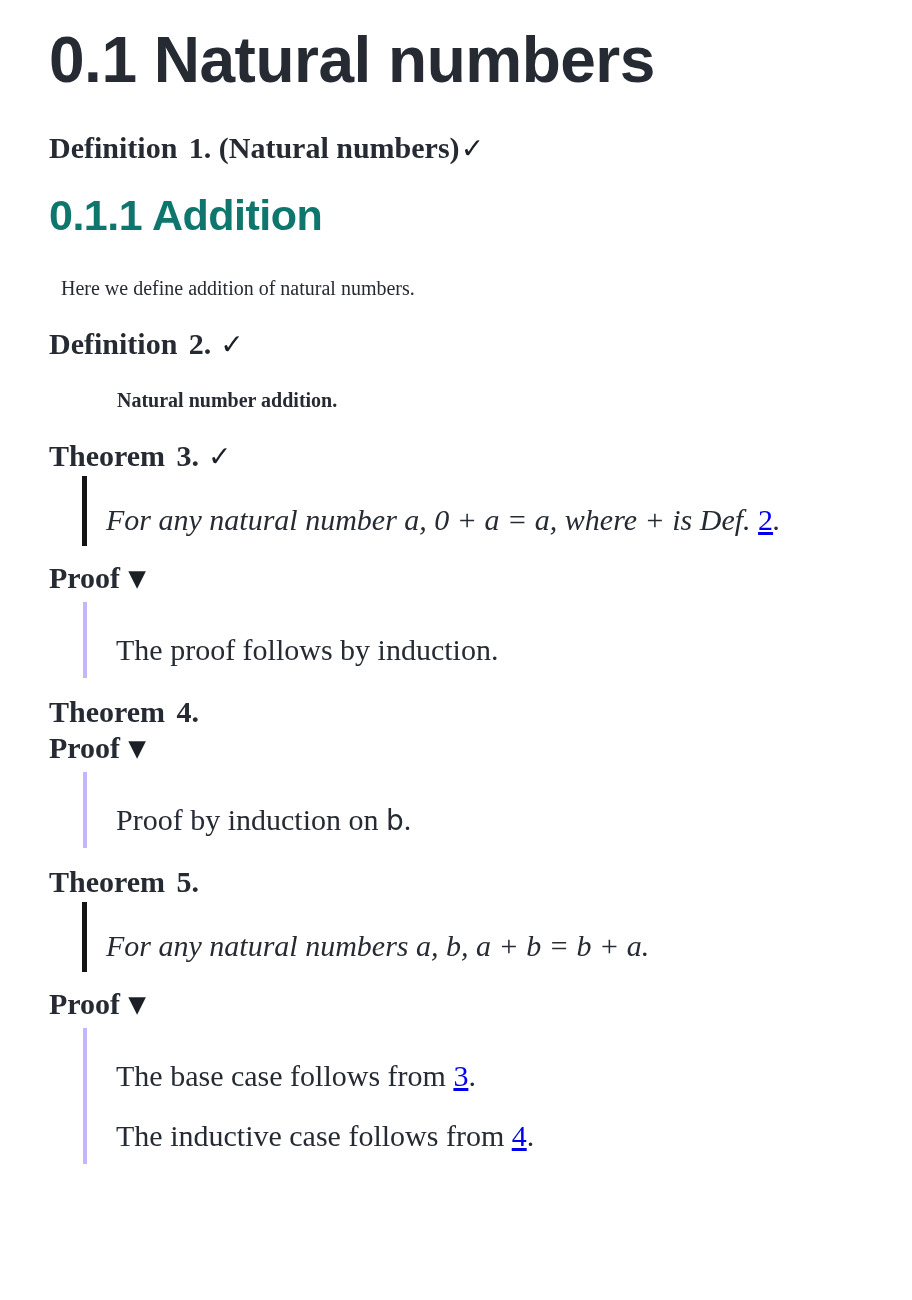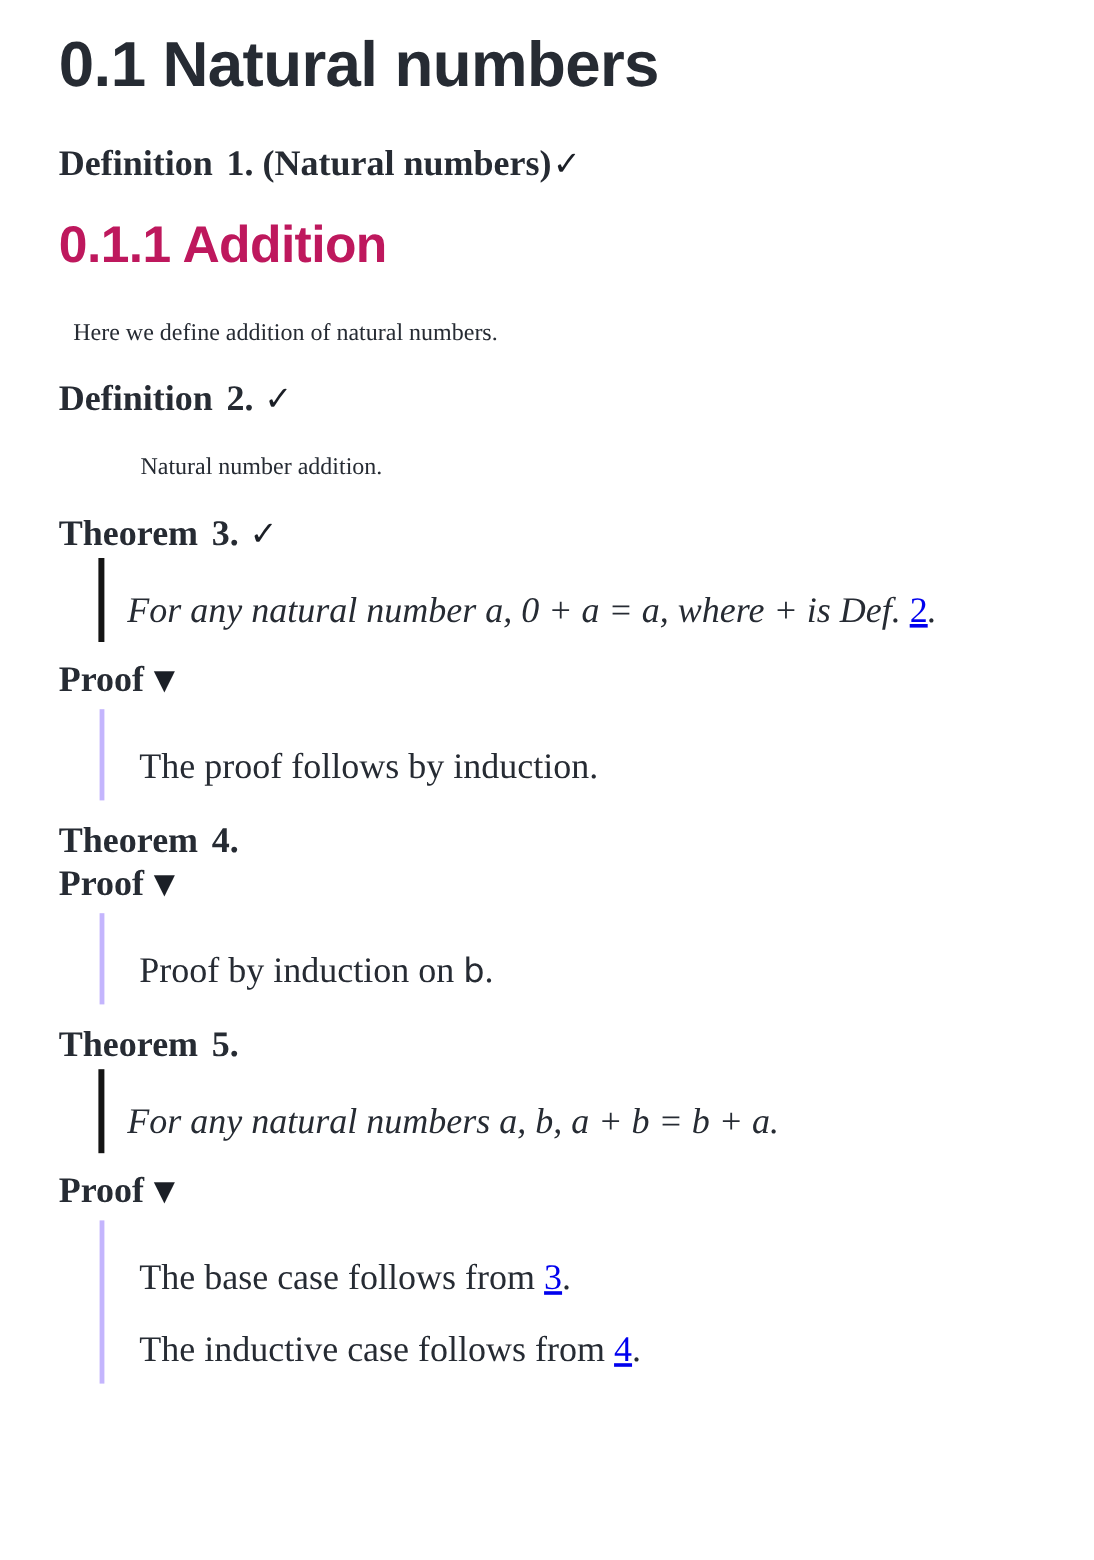--- a/index.html
+++ b/index.html
@@ -11,33 +11,33 @@
     color: #262b33;
     padding: 28px 40px 0 49px;
     overflow: hidden;
     font-family: "Liberation Serif", serif;
   }
 
   
   h2.sec-title {
     font-family: "Liberation Sans", sans-serif;
     font-weight: 700;
-    font-size: 53px;
+    font-size: 64px;
     line-height: 1.0;
     margin: 0 0 38px 0;
     color: #262b33;
     letter-spacing: -0.5px;
   }
   h3.subsec-title {
     font-family: "Liberation Sans", sans-serif;
     font-weight: 700;
     font-size: 43px;
     line-height: 1.07;
     margin: 0 0 38px 0;
-    color: #be185d;
+    color: #0f766e;
     letter-spacing: -0.5px;
   }
 
   
   .runhead {
     font-family: "Liberation Serif", serif;
     font-weight: 700;
     font-size: 30px;
     line-height: 1.2;
     margin: 0 0 26px 0;
@@ -53,21 +53,21 @@
     color: #1b1f26;
   }
   .check-icon.flush { margin-left: 0.04em; }
 
   
   p.body-text {
     font-size: 20px;
     line-height: 1.2;
     margin: 0 0 26px 12px;
   }
-  p.body-text.indent { margin-left: 68px; }
+  p.body-text.indent { margin-left: 68px; font-weight: bold; }
 
   
   .thm-quote {
     border-left: 5px solid #141414;
     margin: 2px 0 14px 33px;
     padding: 26px 0 8px 19px;
   }
   .thm-quote p {
     font-size: 30px;
     line-height: 1.2;

